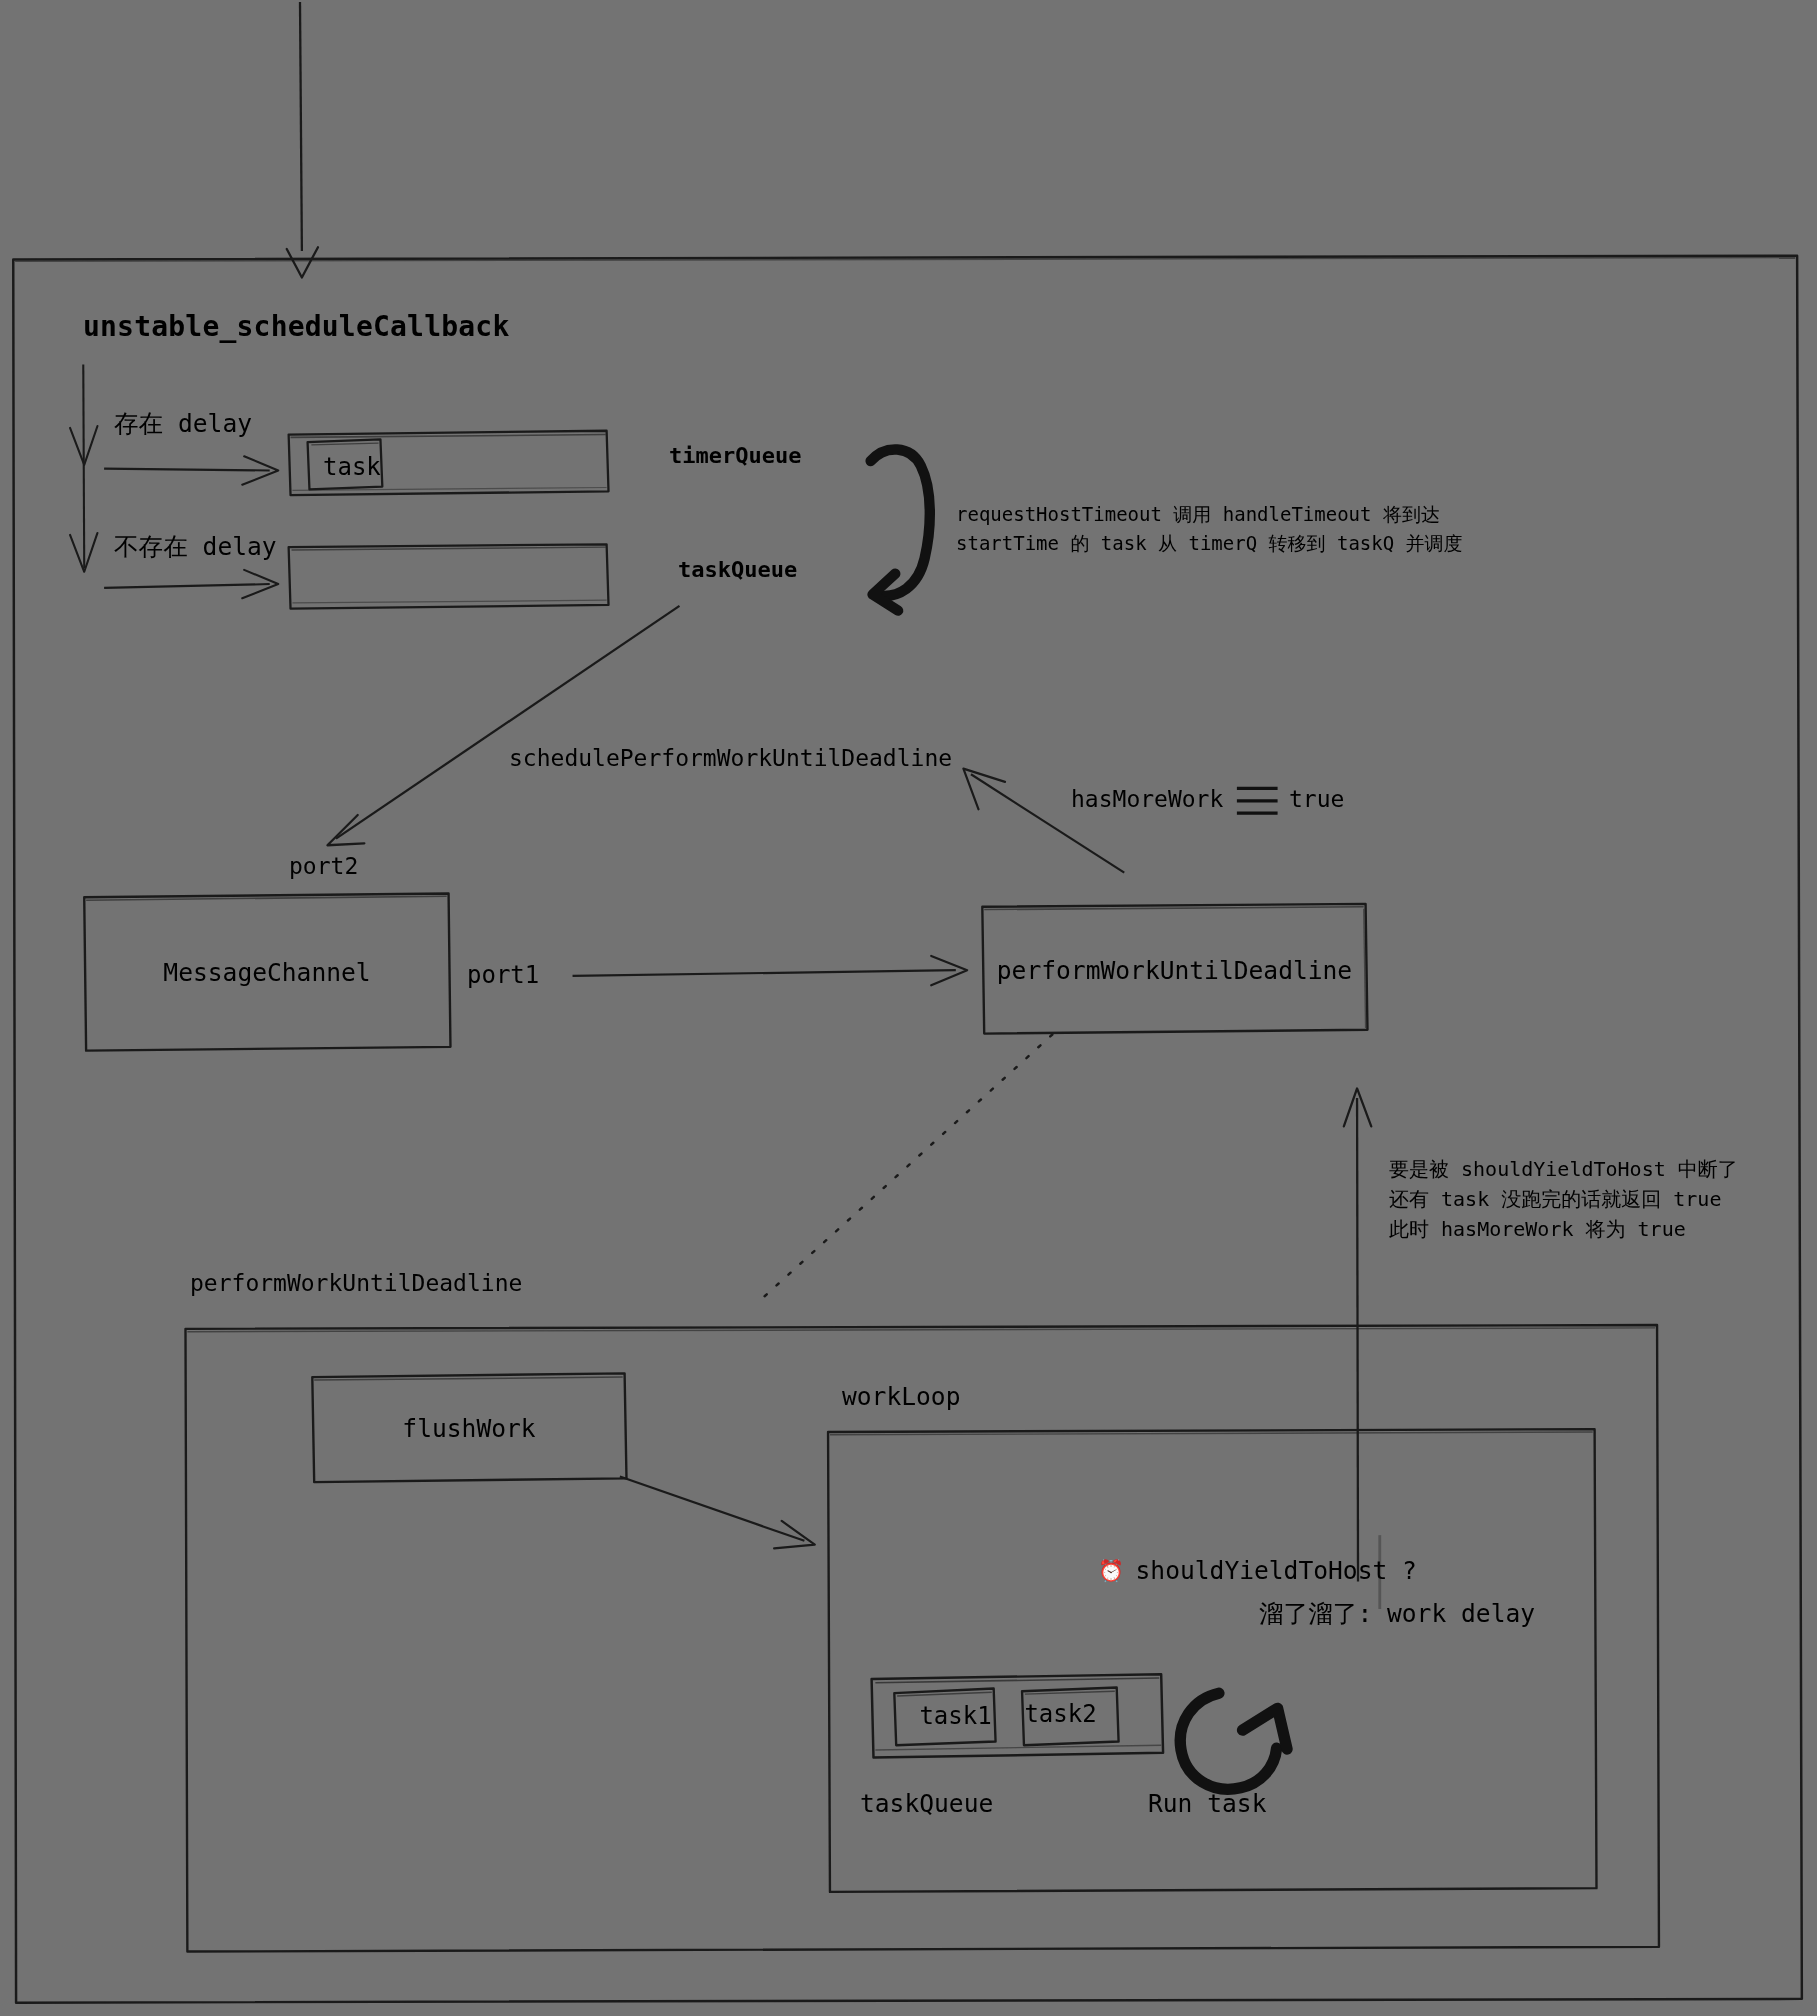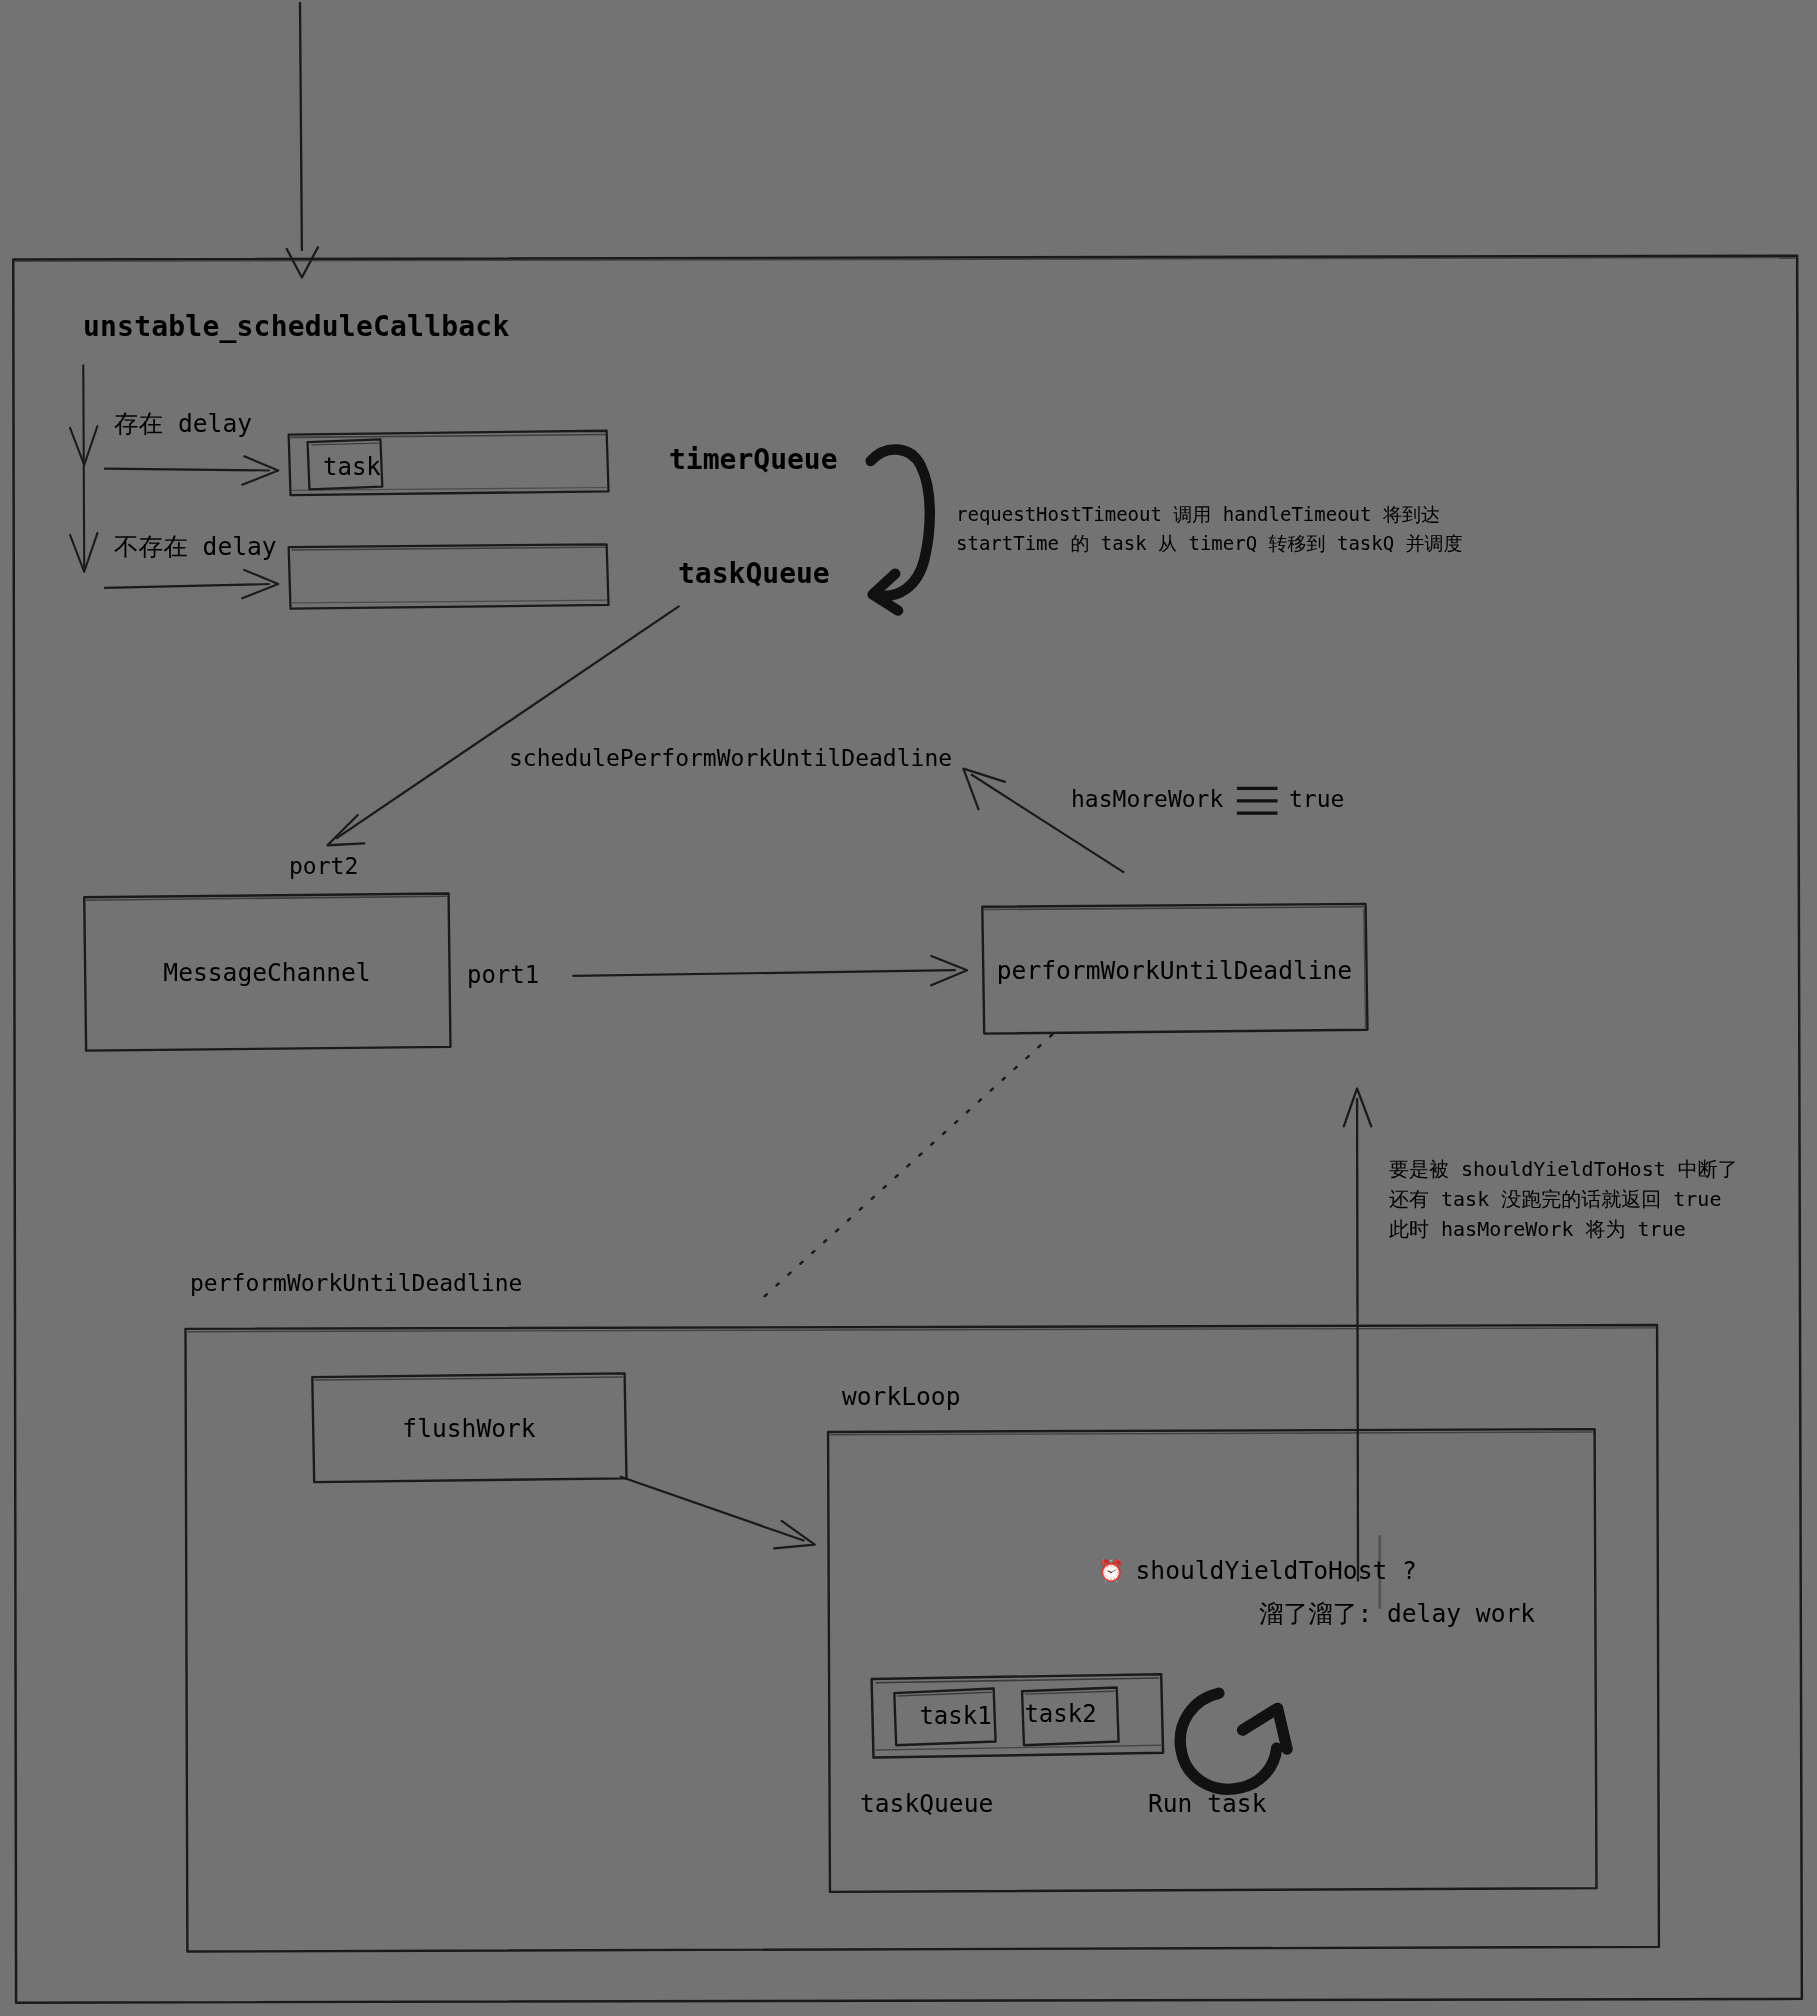--- a/index.html
+++ b/index.html
@@ -40,21 +40,21 @@
     text-align: center;
   }
   .title-main {
     font-size: 28px;
     font-weight: 700;
     letter-spacing: 0.2px;
   }
   .sz-24 { font-size: 23px; }
   .sz-25 { font-size: 24px; }
   .sz-26 { font-size: 24.6px; }
-  .sz-30 { font-size: 28px; }
+  .sz-30 { font-size: 22px; }
   .bold { font-weight: 700; }
   .note {
     font-size: 19px;
     line-height: 1.55;
   }
   .note-r {
     font-size: 20px;
     line-height: 1.5;
   }
   .emoji {
@@ -248,21 +248,21 @@
 
   <div class="boxlabel sz-26" style="left:312px; top:1414px; width:314px;">flushWork</div>
 
   <div class="lbl sz-26" style="left:842px; top:1380px;">workLoop</div>
 
   <div style="position:absolute; left:1098px; top:1556px; display:flex; align-items:center; gap:11.4px;">
     <span class="emoji">⏰</span>
     <span class="sz-26" style="font-family:'DejaVu Sans Mono','Liberation Mono',monospace;">shouldYieldToHost ?</span>
   </div>
 
-  <div class="lbl sz-26" style="left:1259px; top:1597px;">溜了溜了: delay work</div>
+  <div class="lbl sz-26" style="left:1259px; top:1597px;">溜了溜了: work delay</div>
 
   <div class="boxlabel sz-25" style="left:894px; top:1702px; width:123px;">task1</div>
 
   <div class="boxlabel sz-25" style="left:1022px; top:1700px; width:77px;">task2</div>
 
   <div class="lbl sz-26" style="left:860px; top:1787px;">taskQueue</div>
 
   <div class="lbl sz-26" style="left:1148px; top:1787px;">Run task</div>
 
 </div>

